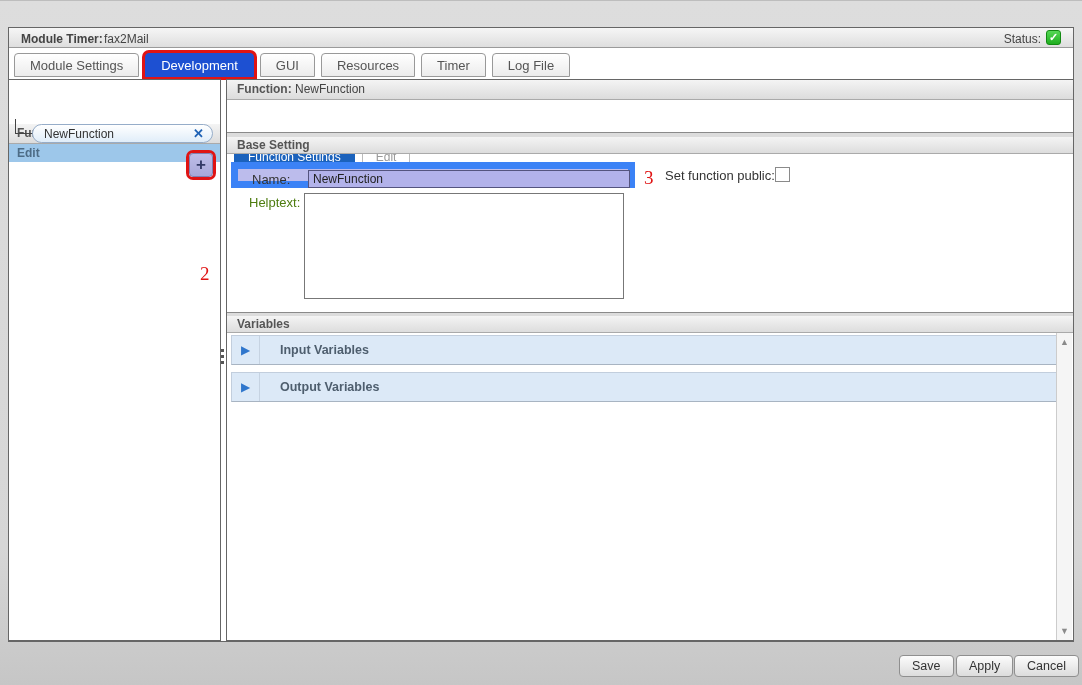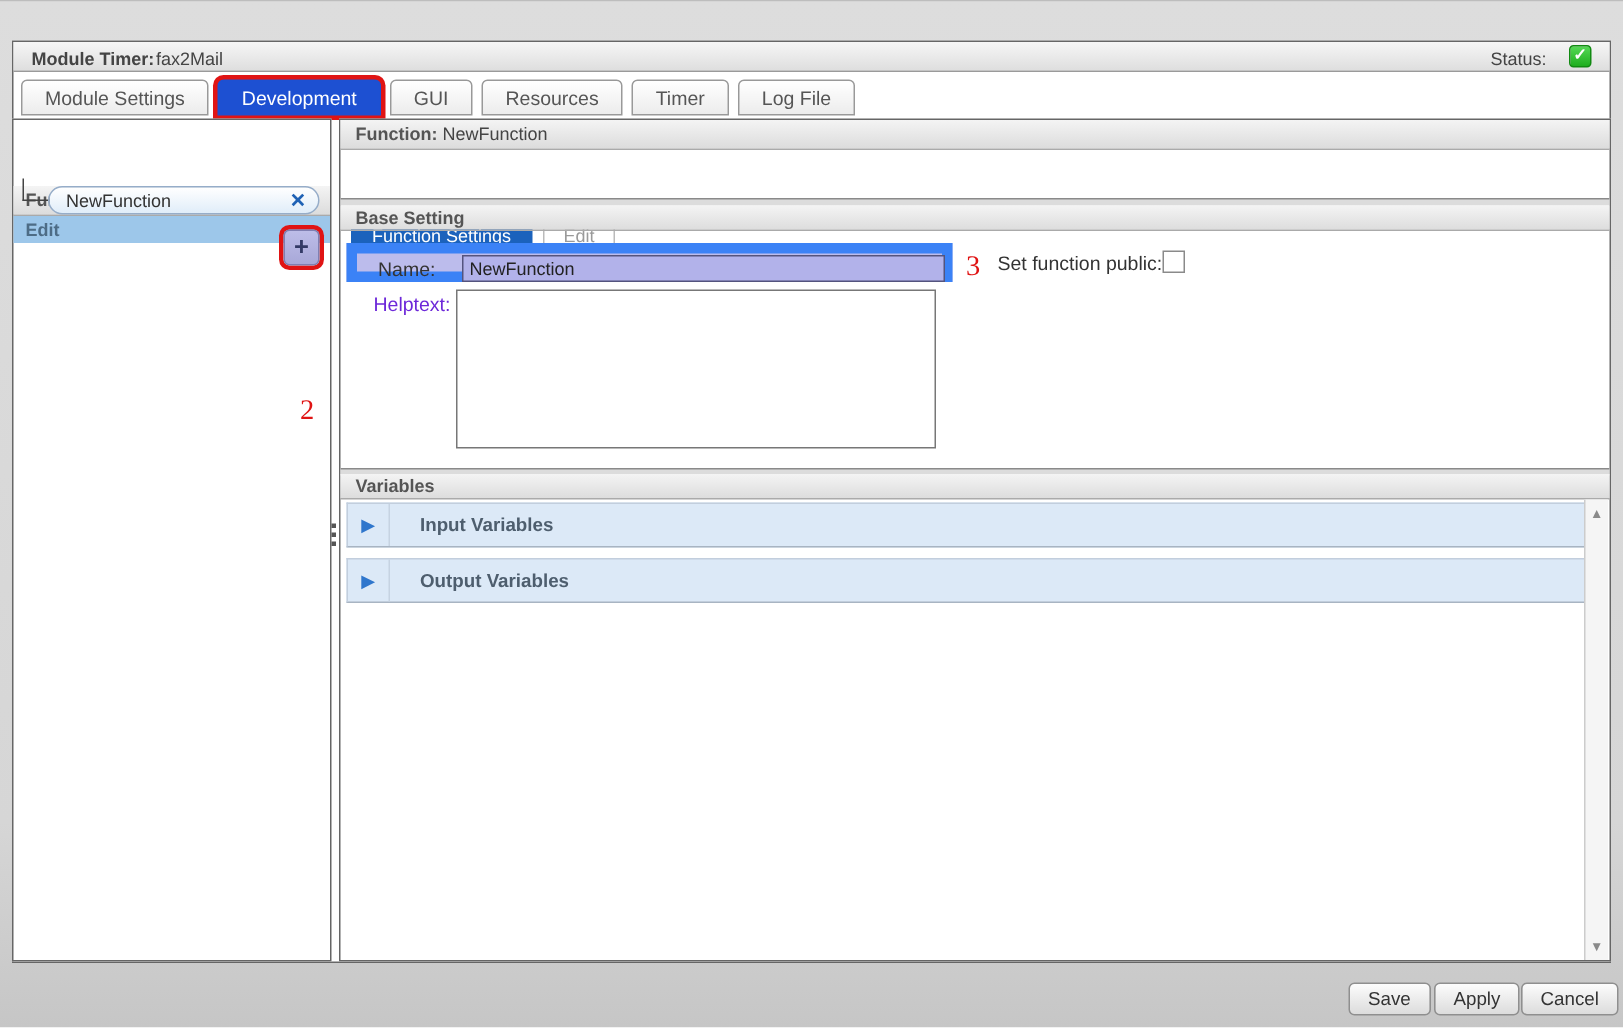--- a/index.html
+++ b/index.html
@@ -16,21 +16,21 @@
   
   .main-panel{ position:absolute; left:8px; top:26px; width:1066px; height:615px;
     background:#ffffff; border:1px solid #666; }
 
   
   .module-bar{ position:absolute; left:9px; top:27px; width:1064px; height:20px;
     background:linear-gradient(#f6f6f6,#dedede); border-bottom:1px solid #9a9a9a;
     font-size:12px; color:#444; }
   .module-bar .lbl{ position:absolute; left:12px; top:4px; font-weight:bold; }
   .module-bar .val{ position:absolute; left:95px; top:4px; }
-  .module-bar .status-lbl{ position:absolute; right:42px; top:4px; }
+  .module-bar .status-lbl{ position:absolute; right:32px; top:4px; }
   .status-check{ position:absolute; right:12px; top:2px; width:15px; height:15px; border-radius:3px;
     background:linear-gradient(#55d855,#1fae1f); border:1px solid #128a12;
     color:#fff; font-size:11px; font-weight:bold; line-height:13px; text-align:center; }
 
   
   .tabs-row{ position:absolute; left:14px; top:52px; height:24px; display:flex; gap:6px;text-align:right; }
   .tab{ height:24px; padding:0 15px; border:1px solid #999; border-radius:4px 4px 0 0;
     background:linear-gradient(#ffffff,#ececec); font-size:13px; color:#555;
     display:flex; align-items:center; }
   .tab.active{ background:#1d50d2; color:#fff; border-color:#1d50d2;
@@ -88,21 +88,21 @@
   .name-input{ position:absolute; left:70px; top:1px; width:322px; height:18px;
     background:#b2b2ea; border:1px solid #54547e; font-size:12px; color:#222;
     font-family:"Liberation Sans",sans-serif; padding:0 4px; }
   .ann{ position:absolute; color:#e01414; font-family:"Liberation Serif", serif; font-size:19px; }
   .ann-1{ left:157px; top:82px; }
   .ann-2{ left:191px; top:183px; }
   .ann-3{ left:417px; top:87px; }            
   .public-lbl{ position:absolute; left:438px; top:88px; font-size:13px; color:#333; }
   .public-cb{ position:absolute; left:548px; top:87px; width:15px; height:15px;
     border:1px solid #8a8a8a; background:#fff; }
-  .help-lbl{ position:absolute; left:22px; top:115px; font-size:13px; color:#6d28d9; }
+  .help-lbl{ position:absolute; left:22px; top:115px; font-size:13px; color:#4d7c0f; }
   .help-area{ position:absolute; left:77px; top:113px; width:320px; height:106px;
     border:1px solid #777; background:#fff; resize:none; font-family:"Liberation Sans",sans-serif;
     font-size:12px; }
 
   
   .var-row{ position:absolute; left:4px; width:827px; height:30px;
     background:#dce9f7; border:1px solid #c2cedd; border-bottom:1px solid #a8b4c2;
     display:flex; align-items:center; }
   .var-row .arrow-cell{ width:28px; text-align:center; border-right:1px solid #c6d3e2;
     align-self:stretch; display:flex; align-items:center; justify-content:center; }

